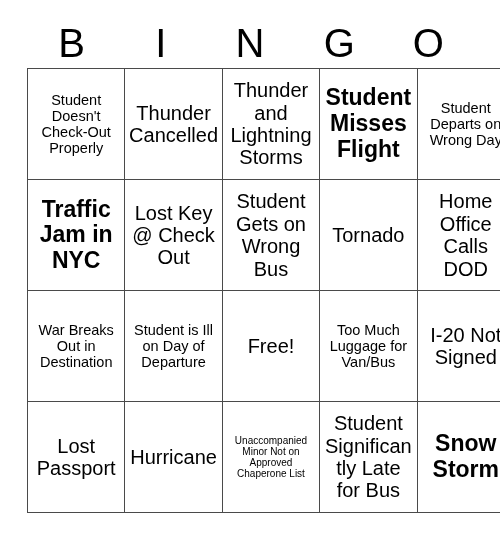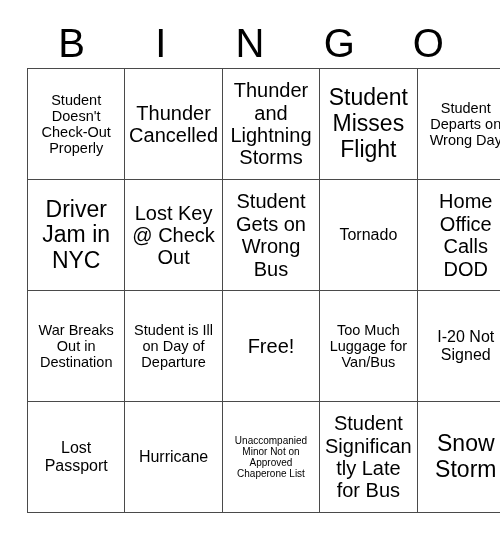--- a/index.html
+++ b/index.html
@@ -65,22 +65,22 @@
     color: #000000;
     background: #ffffff;
     word-wrap: break-word;
     overflow: hidden;
   }
 
   
   .fs-xs   { font-size: 10px;   line-height: 1.2; }
   .fs-sm   { font-size: 14.5px; }
   .fs-md   { font-size: 20px;   }
-  .fs-lg   { font-size: 16px;   }
-  .fs-xl   { font-size: 23px;   }
+  .fs-lg   { font-size: 20px;   }
+  .fs-xl   { font-size: 23px; font-weight: bold;   }
   .fs-free { font-size: 20px;   }
 </style>
 </head>
 <body>
 
 <div id="bingo-card">
 
   <div id="header-row">
     <div class="header-letter">B</div>
     <div class="header-letter">I</div>
@@ -92,21 +92,21 @@
   <table id="grid">
     <tbody>
       <tr>
         <td class="fs-sm">Student Doesn't Check-Out Properly</td>
         <td class="fs-md">Thunder Cancelled</td>
         <td class="fs-md">Thunder and Lightning Storms</td>
         <td class="fs-xl">Student Misses Flight</td>
         <td class="fs-sm">Student Departs on Wrong Day</td>
       </tr>
       <tr>
-        <td class="fs-xl">Driver Jam in NYC</td>
+        <td class="fs-xl">Traffic Jam in NYC</td>
         <td class="fs-md">Lost Key @ Check Out</td>
         <td class="fs-md">Student Gets on Wrong Bus</td>
         <td class="fs-lg">Tornado</td>
         <td class="fs-md">Home Office Calls DOD</td>
       </tr>
       <tr>
         <td class="fs-sm">War Breaks Out in Destination</td>
         <td class="fs-sm">Student is Ill on Day of Departure</td>
         <td class="fs-free">Free!</td>
         <td class="fs-sm">Too Much Luggage for Van/Bus</td>

